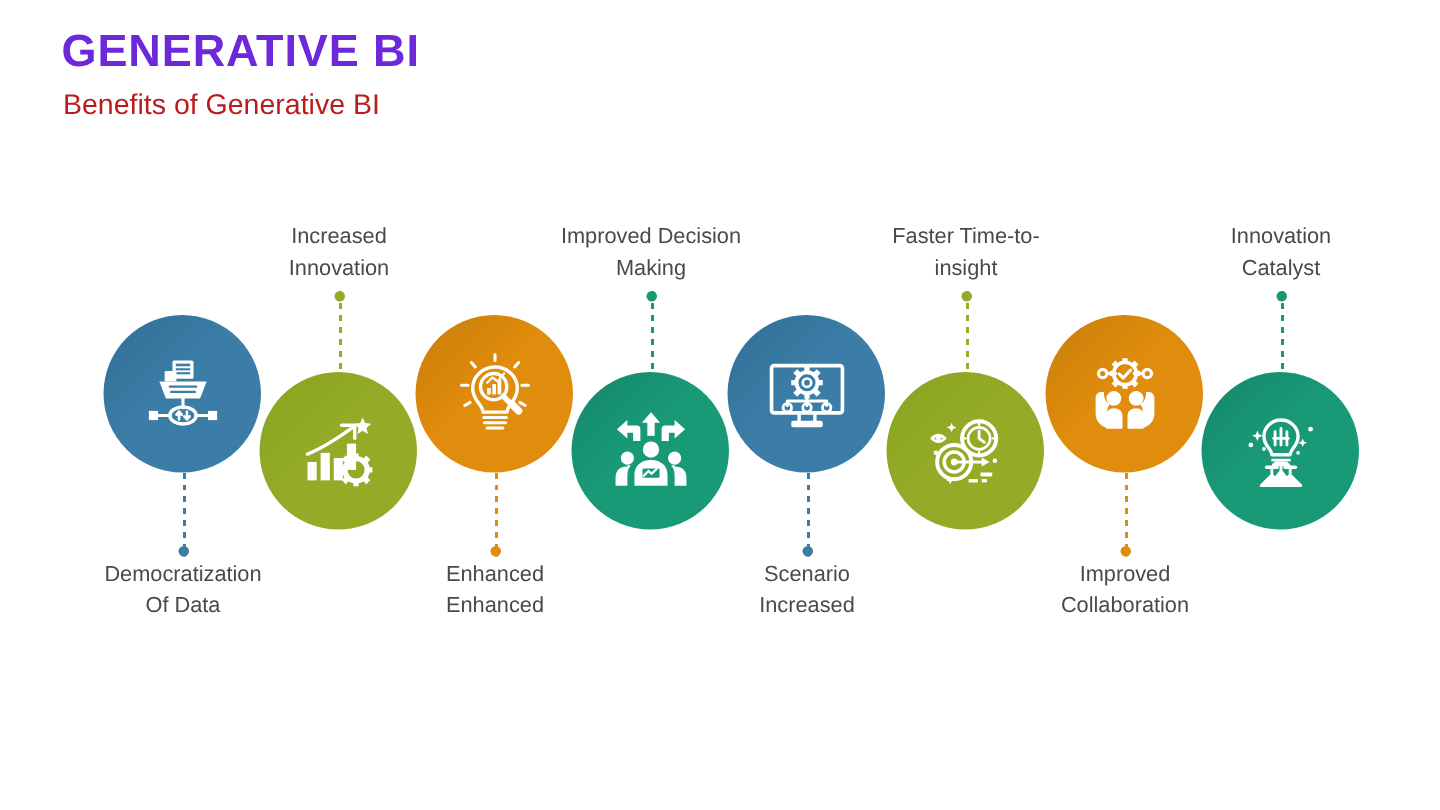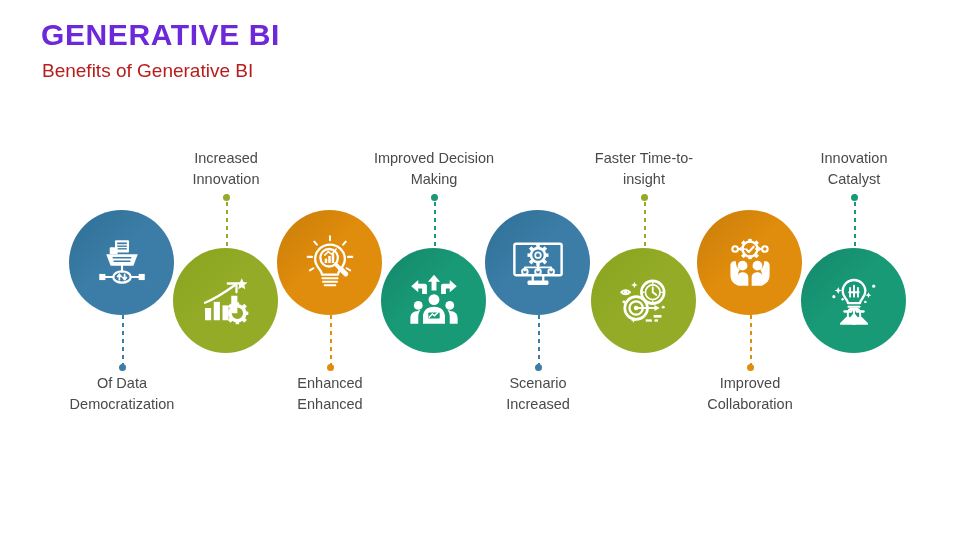--- a/index.html
+++ b/index.html
@@ -58,22 +58,22 @@
 <body>
 
 <div class="slide">
 
   <div class="title">GENERATIVE BI</div>
   <div class="subtitle">Benefits of Generative BI</div>
 
   <div id="nodes-layer">
       <div class="node down" style="left: 12px; top: 210px;">
         <div class="label">
+          <div>Democratization</div>
           <div>Of Data</div>
-          <div>Democratization</div>
         </div>
         <div class="conn">
           <div class="dash" style="background-image: repeating-linear-gradient(rgb(59, 125, 166) 0px, rgb(59, 125, 166) 4px, transparent 4px, transparent 8px);"></div>
           <div class="dot" style="background: rgb(59, 125, 166);"></div>
         </div>
         <div class="circle" style="background: linear-gradient(135deg, rgb(47, 111, 151) 0%, rgb(59, 125, 166) 45%, rgb(59, 125, 166) 100%);">
           <span>
     <svg width="56" height="56" viewBox="0 0 64 64" fill="none" stroke="#fff" stroke-width="2.4" stroke-linecap="round" stroke-linejoin="round">
       <rect x="24" y="6" width="16" height="14" rx="1.2" fill="#fff" stroke="none"></rect>
       <rect x="26.5" y="8.5" width="11" height="2" fill="#3b7da6" stroke="none"></rect>

